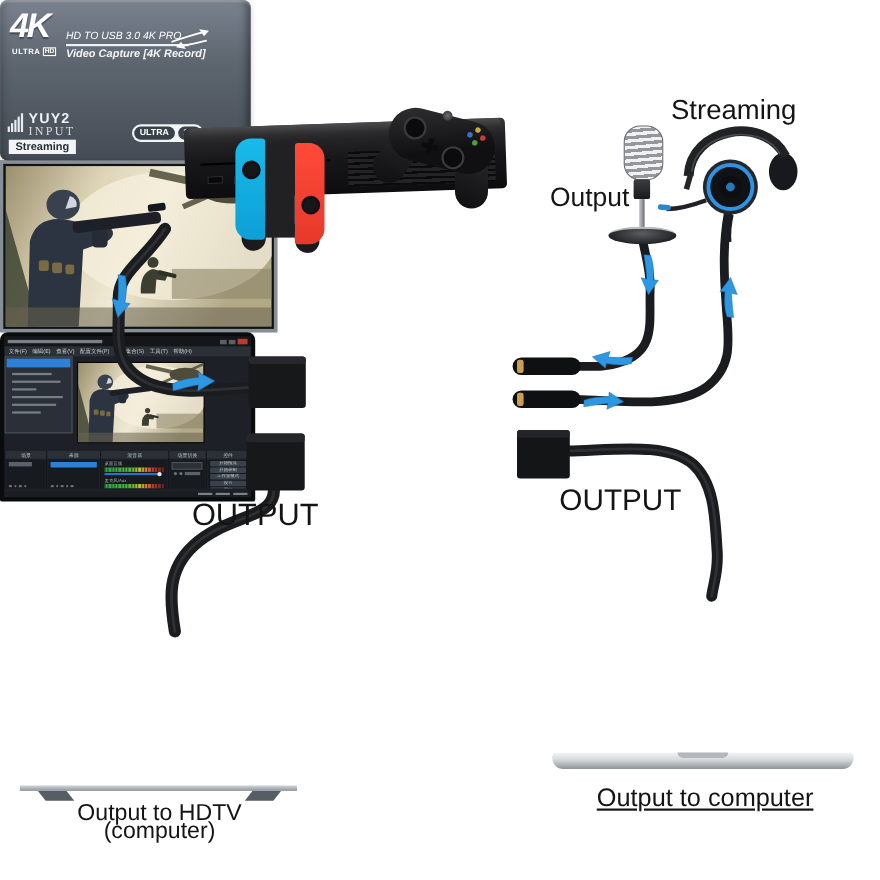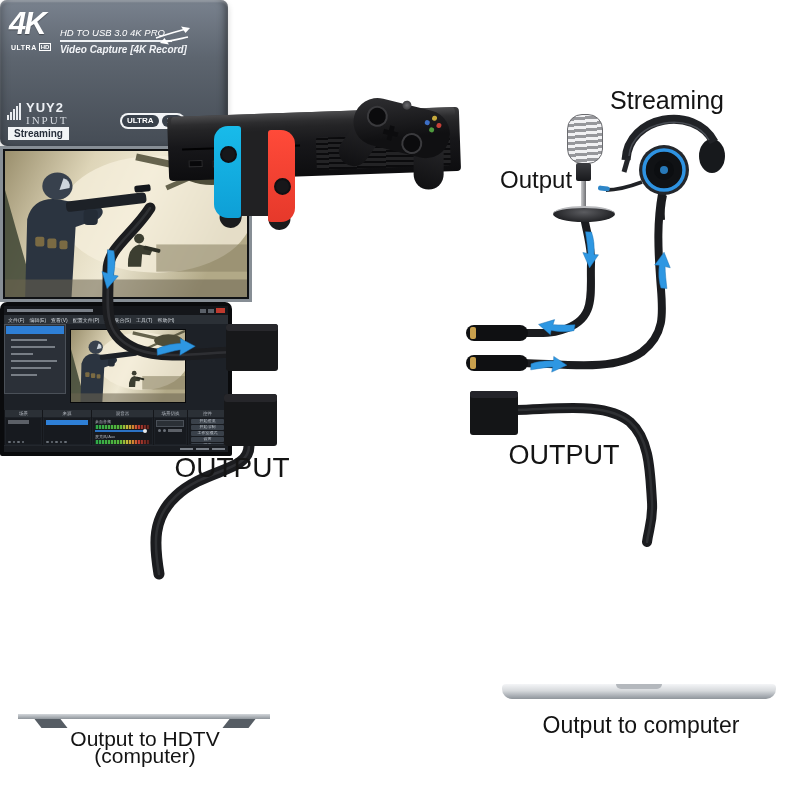--- a/index.html
+++ b/index.html
@@ -442,17 +442,17 @@
   </svg>
 
   <div class="lbl" style="left:592px;top:86px;width:150px;font-size:25px;">Streaming</div>
   <div class="lbl" style="left:500px;top:166px;width:70px;font-size:24px;">Output</div>
   <div class="lbl" style="left:168px;top:452px;width:128px;font-size:28px;">OUTPUT</div>
   <div class="lbl" style="left:508px;top:440px;width:112px;font-size:27px;">OUTPUT</div>
   <div class="lbl" style="left:28px;top:730px;width:234px;font-size:21px;line-height:17px;">
     <span>Output to HDTV</span><br>
     <span>(computer)</span>
   </div>
-  <div class="lbl" style="left:506px;top:716px;width:270px;font-size:23px;line-height:19px;">
+  <div class="lbl" style="left:506px;top:716px;width:270px;font-size:23px;line-height:19px;text-decoration:underline;">
     <span>Output to computer</span><br>
   </div>
 
 </div>
 
 </body></html>

